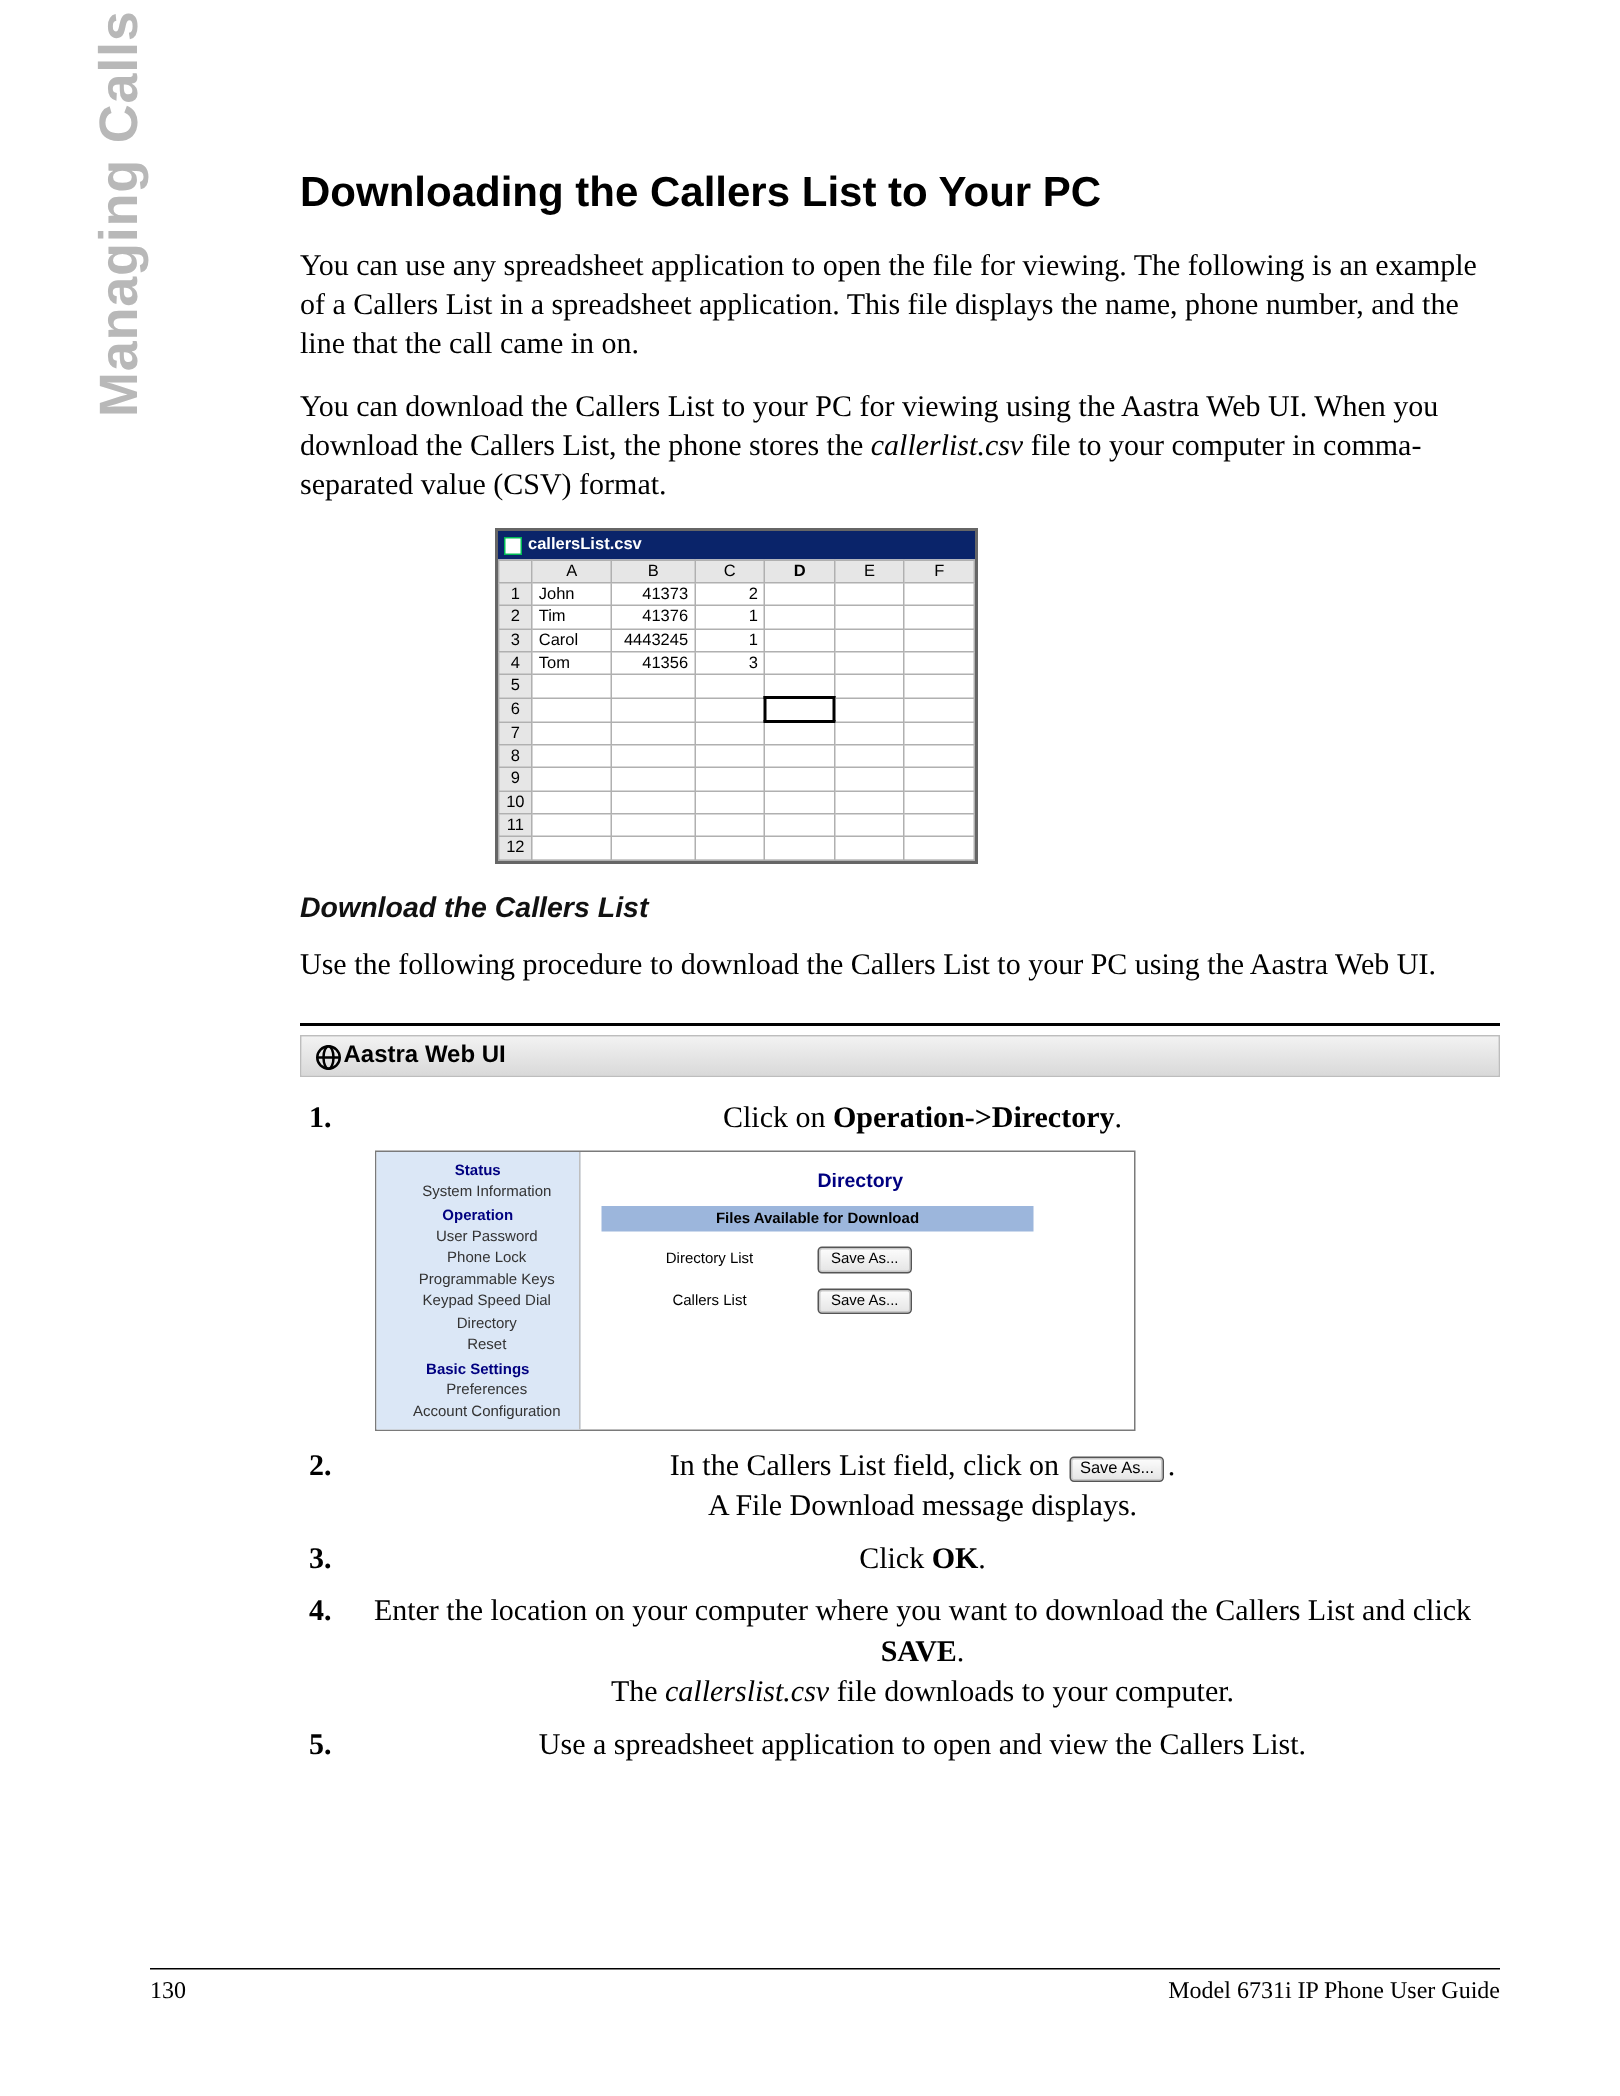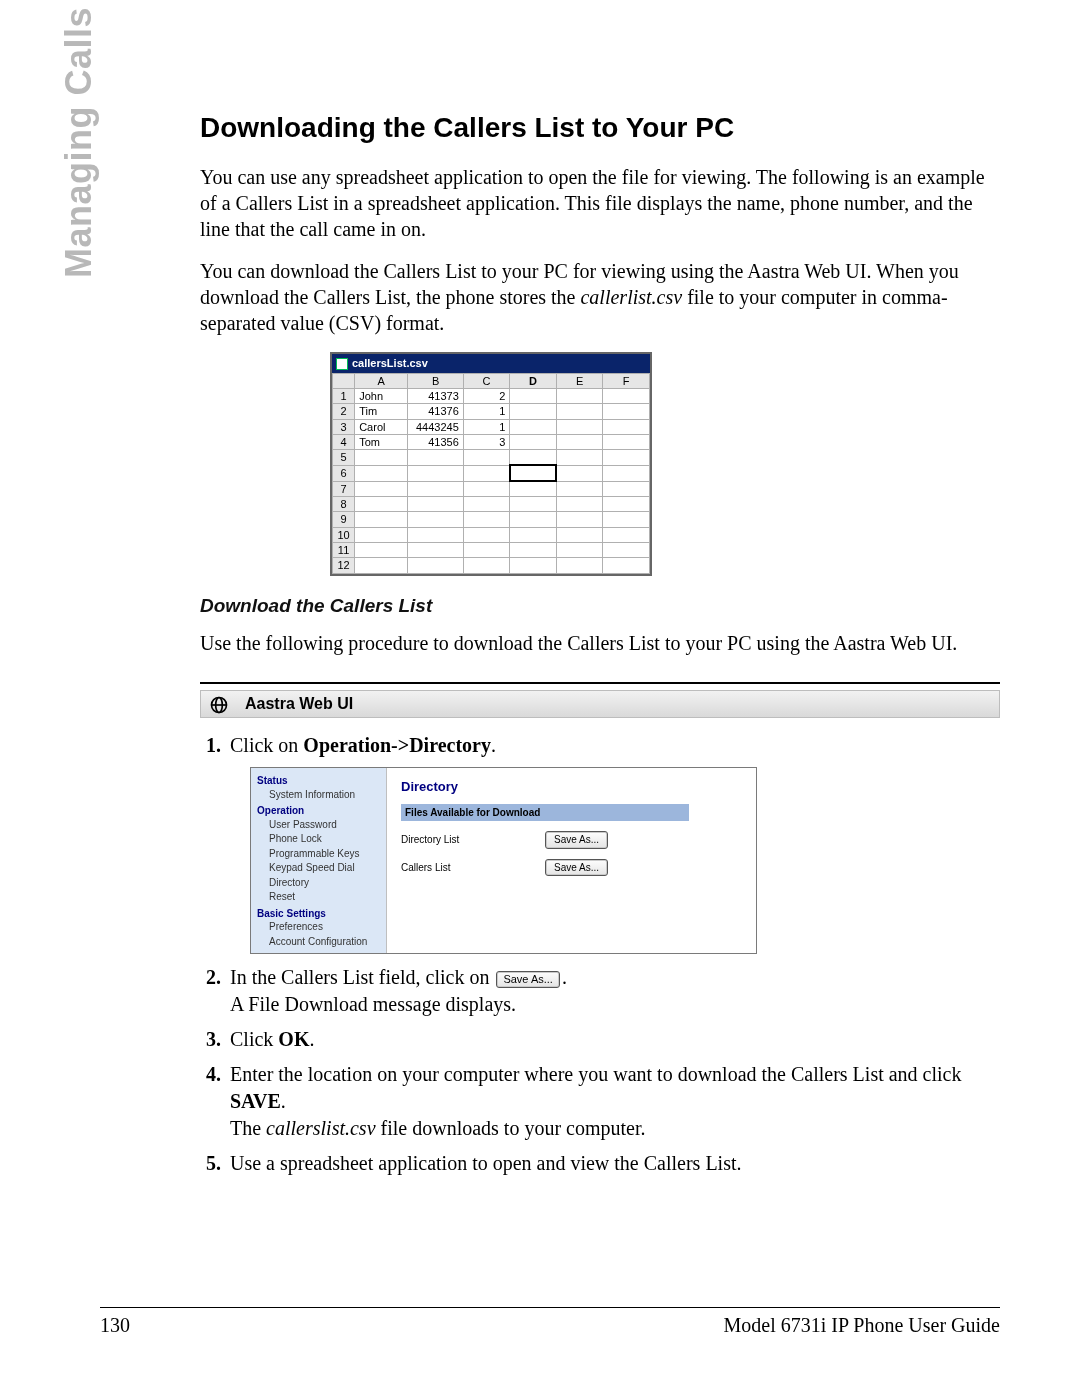--- a/index.html
+++ b/index.html
@@ -108,41 +108,42 @@
   .col-A{width:48px}.col-B{width:50px}.col-C{width:42px}.col-D{width:42px}.col-E{width:42px}.col-F{width:42px}
 
   .web-ui-bar {
     margin-top: 26px;
     border-top: 2px solid #000;
   }
   .web-ui-strip {
     margin-top: 6px;
     display: flex;
     align-items: center;
-    gap: 16px;
+    gap: 0;
     background: linear-gradient(#f2f2f2, #d9d9d9);
     border: 1px solid #bdbdbd;
     padding: 3px 8px 2px 8px;
   }
   .web-ui-strip .globe {
     width: 20px; height: 20px;
   }
   .web-ui-strip .label {
     font-family: Arial, Helvetica, sans-serif;
     font-weight: bold;
     font-size: 16px;
   }
   ol.steps {
     margin: 14px 0 0 0;
     padding-left: 26px;
   }
   ol.steps > li {
     margin-bottom: 8px;
     padding-left: 4px;
     line-height: 1.35;
+    text-align: center;
   }
   ol.steps > li::marker {
     font-weight: bold;
   }
 
   .aastra-shot {
     margin: 8px 0 10px 20px;
     width: 505px;
     border: 1px solid #7a7a7a;
     display: flex;
@@ -211,21 +212,21 @@
   }
   .footer {
     position: absolute;
     left: 100px;
     right: 80px;
     bottom: 60px;
     border-top: 1px solid #000;
     padding-top: 6px;
     display: flex;
     justify-content: space-between;
-    font-size: 20px;
+    font-size: 16px;
   }
 </style>
 </head>
 <body>
 
 <div class="page">
   <div class="side-label">Managing Calls</div>
 
   <div class="content">
     <h3 class="sec-title">Downloading the Callers List to Your PC</h3>

